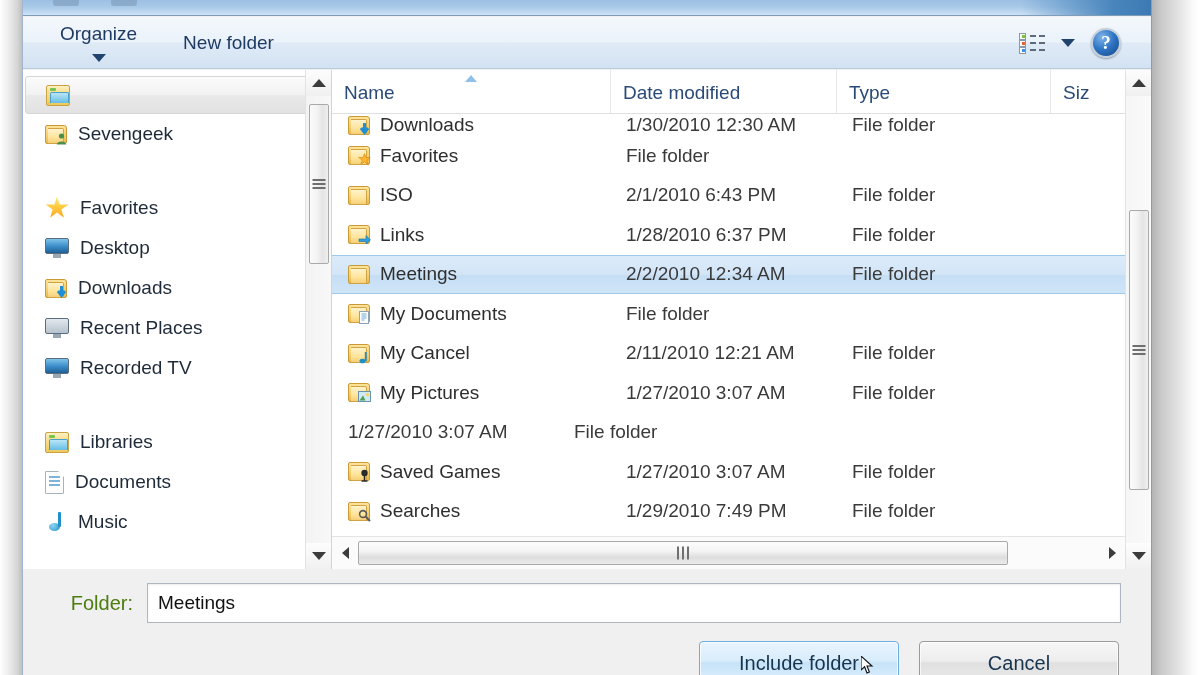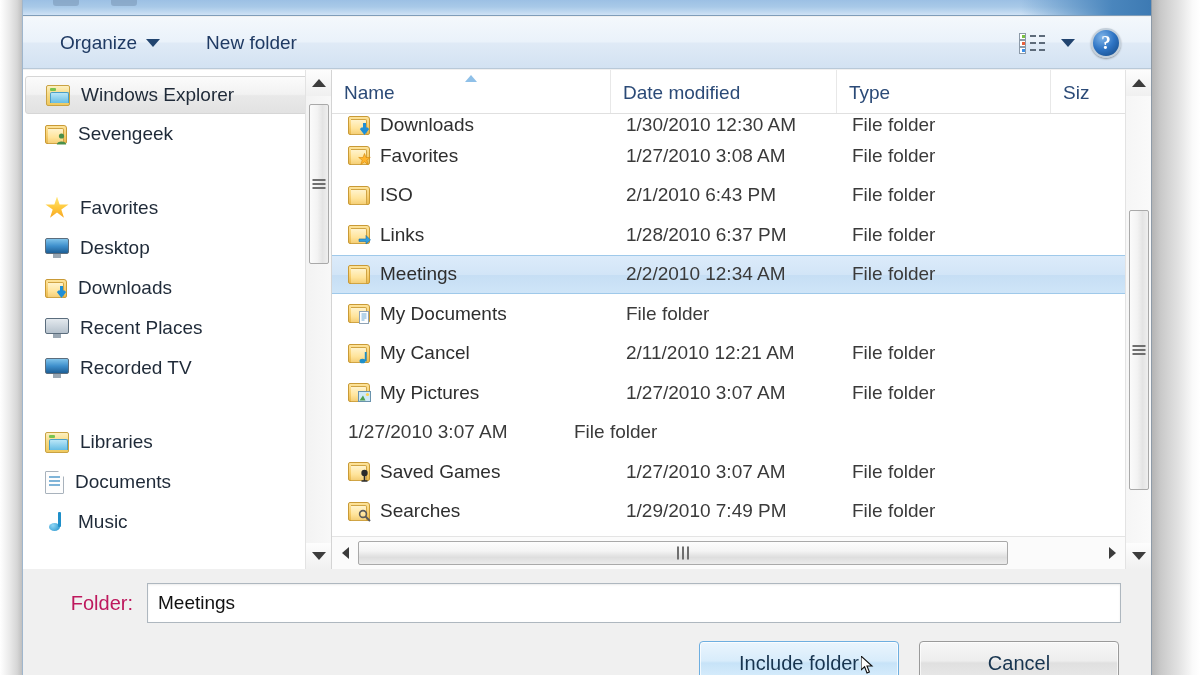--- a/index.html
+++ b/index.html
@@ -54,21 +54,21 @@
     position:absolute; left:0; top:17px; width:100%; height:52px;
     background: linear-gradient(to bottom, #f4f8fc 0%, #eaf2fa 48%, #dfeaf6 52%, #d3e2f2 100%);
     border-bottom: 1px solid #b9c9d8;
     display:flex; align-items:center;
   }
   .tb-item {
     display:flex; align-items:center; gap:9px;
     font-size:19px; color:#1f3a63; padding:4px 9px; border-radius:3px;
     white-space:nowrap;
   }
-  .tb-organize { margin-left: 28px; }
+  .tb-organize { margin-left: 28px; flex-direction: column; }
   .tb-newfolder { margin-left: 28px; }
   .caret-down {
     width:0;height:0;border-left:7px solid transparent;border-right:7px solid transparent;
     border-top:8px solid #21446f; display:inline-block;
   }
   .tb-right { margin-left:auto; display:flex; align-items:center; gap:16px; padding-right:30px; }
 
   .view-icon { width:26px; height:22px; position:relative; }
   .view-icon .sq { position:absolute; left:0; width:7px; height:7px; border:1px solid #8c9aa8; background:#fff; }
   .view-icon .sq i { position:absolute; left:1.5px; top:1.5px; width:3px;height:3px; display:block;}
@@ -233,21 +233,21 @@
   .hs-track{ flex:1; height:33px; position:relative; }
   .hs-thumb{
     position:absolute; top:4px; height:24px; left:0; width:650px;
     background: linear-gradient(to bottom,#fdfdfd 0%,#f4f4f4 40%,#dedede 70%,#ebebeb 100%);
     border:1px solid #a9a9a9; border-radius:2px;
   }
 
   
   .bottom { position:absolute; left:0; top:569px; width:100%; height:106px; background:#f0f0f0; }
   .folder-row { display:flex; align-items:center; padding:14px 30px 0 30px; gap:14px; }
-  .folder-label { font-size:20px; color:#be185d; width:80px; text-align:right; }
+  .folder-label { font-size:20px; color:#4d7c0f; width:80px; text-align:right; }
   .folder-input {
     flex:1; height:40px; background:#fff; border:1px solid #aeb7bf;
     font-size:19px; color:#111; padding:0 10px; display:flex; align-items:center;
     box-shadow: inset 0 1px 2px rgba(0,0,0,.08);
   }
   .btn-row { display:flex; justify-content:flex-end; gap:20px; padding:18px 32px 0 0; }
   .btn {
     width:200px; height:44px; font-size:20px; color:#17344f;
     display:flex; align-items:center; justify-content:center; border-radius:4px;
     position:relative;
@@ -314,21 +314,20 @@
     </div>
 
     <div class="content">
 
       <div class="navpane">
         <div class="nav-scroll" id="nav-list">
             <div class="nav-row selected">
               <span class="nico">
                 <span class="lib-ico"></span>
               </span>
-              <span>Windows Explorer</span>
             </div>
             <div class="nav-row indent">
               <span class="fico">
                 <span class="back"></span>
                 <span class="front"></span>
                 <svg class="badge" viewBox="0 0 13 13">
                   <circle cx="6.5" cy="4" r="2.6" fill="#4a8f4a"></circle>
                   <path d="M1.8 12.5 C1.8 8.4 11.2 8.4 11.2 12.5 Z" fill="#4a8f4a"></path>
                 </svg>
               </span>
@@ -441,21 +440,20 @@
               <div class="cell-name">
                 <span class="fico">
                   <span class="back"></span>
                   <span class="front"></span>
                   <svg class="badge" viewBox="0 0 13 13">
                     <polygon points="6.5,0.5 8,4.5 12.3,4.5 8.8,7.2 10.2,11.4 6.5,8.8 2.8,11.4 4.2,7.2 0.7,4.5 5,4.5" fill="#ffb52e" stroke="#d4860c" stroke-width=".6"></polygon>
                   </svg>
                 </span>
                 <span>Favorites</span>
               </div>
-              <div class="cell-date">1/27/2010 3:08 AM</div>
               <div class="cell-type">File folder</div>
             </div>
             <div class="row">
               <div class="cell-name">
                 <span class="fico">
                   <span class="back"></span>
                   <span class="front"></span>
                 </span>
                 <span>ISO</span>
               </div>

